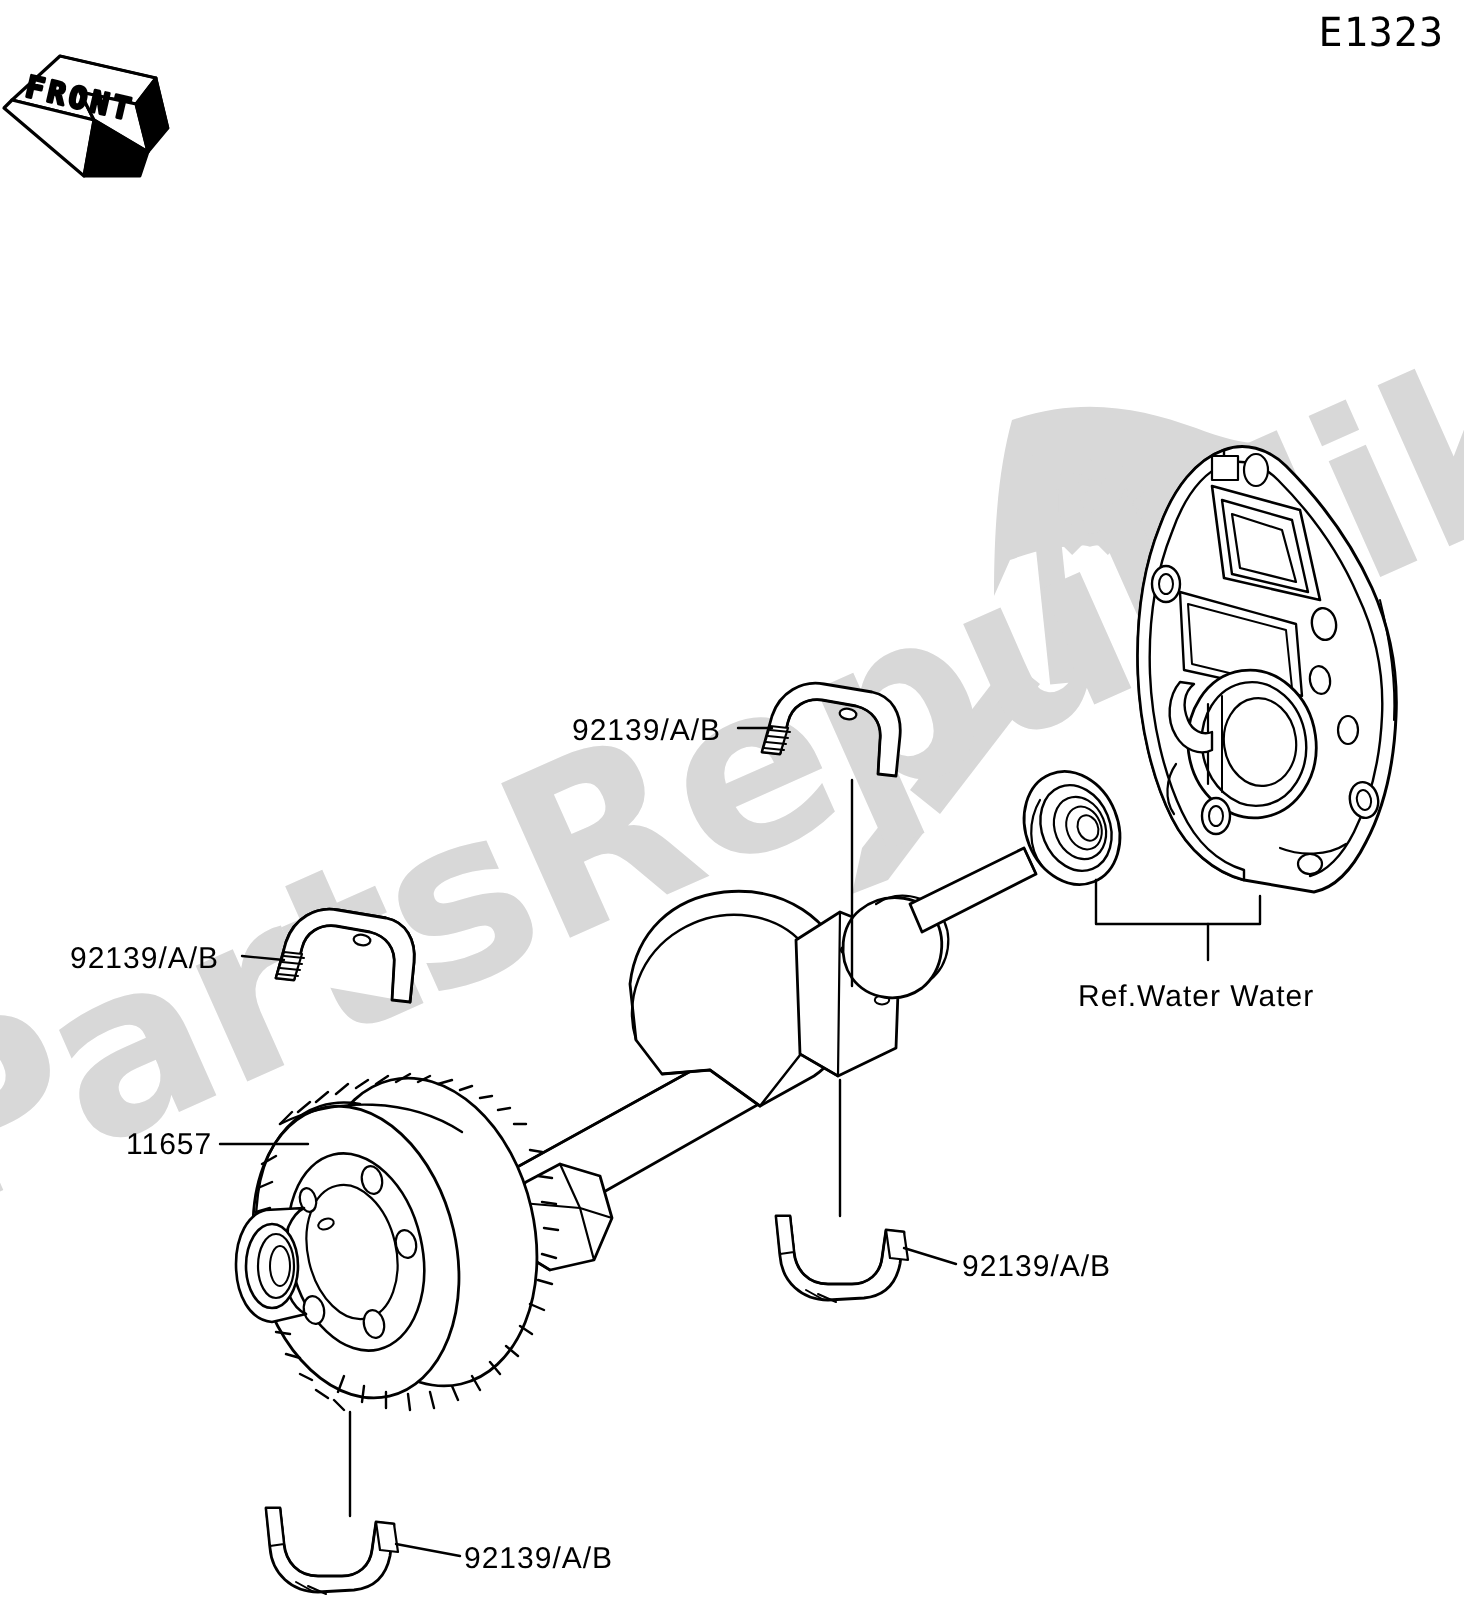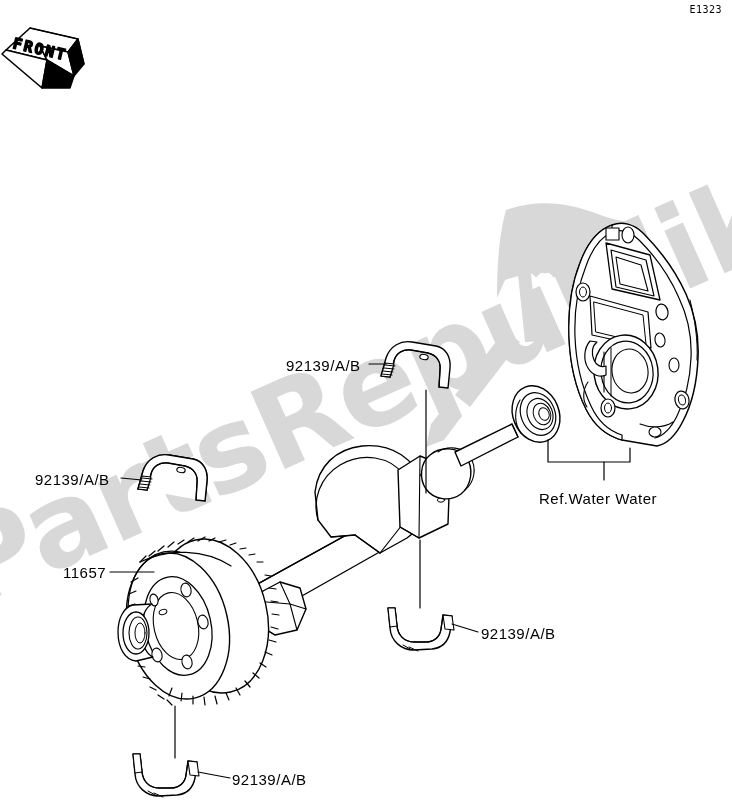--- a/index.html
+++ b/index.html
@@ -36,21 +36,21 @@
     letter-spacing: 0.5px;
     color: #000000;
     white-space: nowrap;
     line-height: 1;
   }
   #diagram-code {
     position: absolute;
     top: 4px;
     right: 10px;
     font-family: "DejaVu Sans Mono", "Liberation Mono", monospace;
-    font-size: 10px;
+    font-size: 20px;
     letter-spacing: 0.5px;
     color: #000000;
   }
   .front-text {
     font-family: "DejaVu Sans Mono", "Liberation Mono", monospace;
     font-size: 15px;
     font-weight: bold;
     letter-spacing: 2px;
     fill: #000000;
   }

